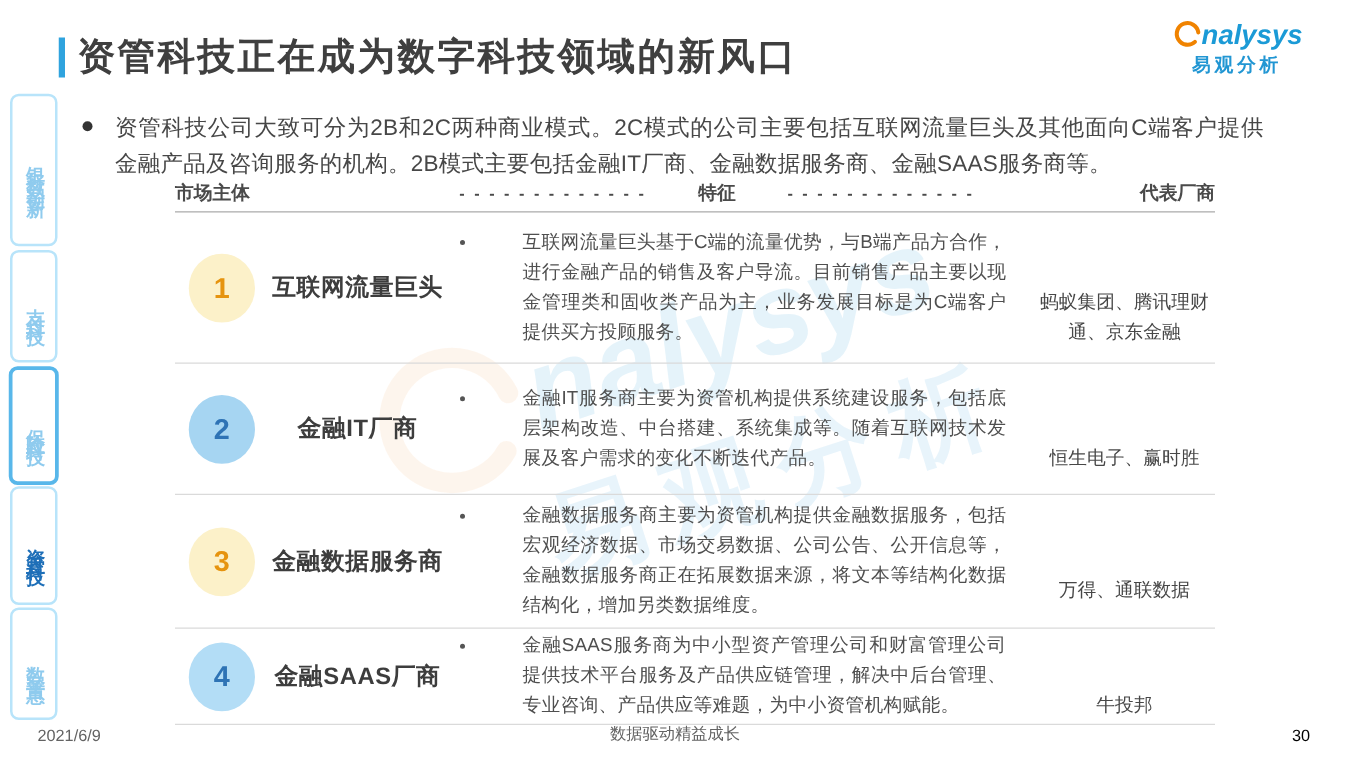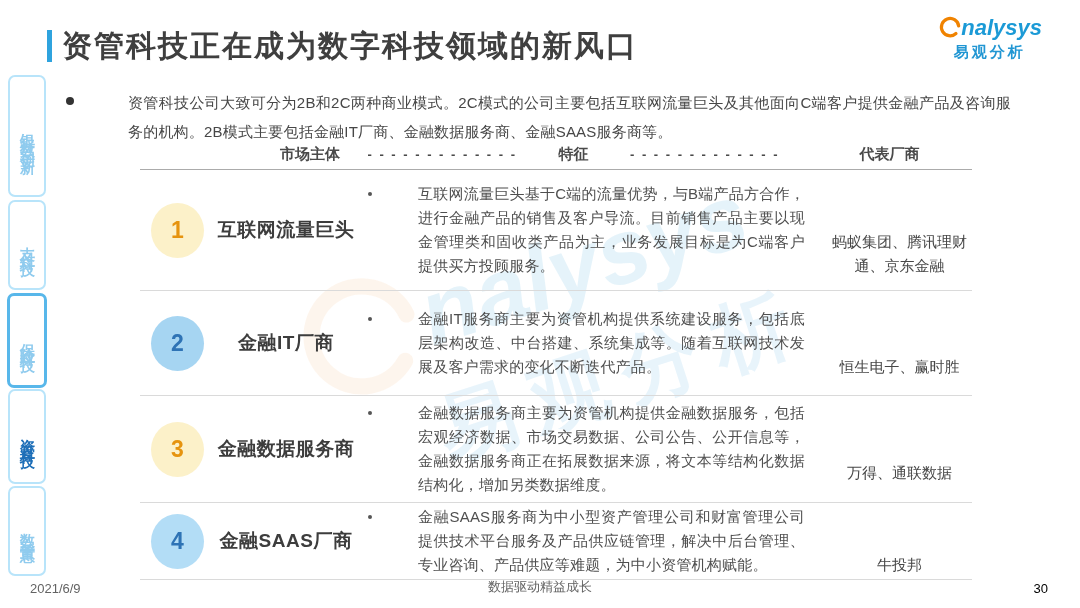--- a/index.html
+++ b/index.html
@@ -26,31 +26,31 @@
   .side-tab.active{color:#1e6fb8;font-weight:700;}
   .t1{top:75px;height:118px;}
   .t2{top:200px;height:86px;}
   .t3{top:293px;height:89px;}
   .t4{top:389px;height:91px;}
   .t5{top:486px;height:86px;}
 
   
   .intro{position:absolute;left:66px;top:88px;width:945px;display:flex;z-index:2;}
   .intro-dot{flex:0 0 auto;width:8px;height:8px;border-radius:50%;background:#333;margin:9px 18px 0 0;}
-  .intro-text{font-size:15px;color:#474747;line-height:29px;text-align:justify;letter-spacing:0.2px;margin-left:36px;}
+  .intro-text{font-size:18px;color:#474747;line-height:29px;text-align:justify;letter-spacing:0.2px;}
 
   
   .mtable{position:absolute;left:140px;top:141px;width:832px;z-index:2;}
   .mt-head{display:flex;align-items:center;height:26px;padding-bottom:2px;
            border-bottom:1px solid #ababab;font-size:15px;font-weight:700;color:#4a4a4a;}
-  .h-subject{flex:0 0 200px;text-align:right;}
+  .h-subject{flex:0 0 200px;text-align:left;}
   .h-dash{flex:1 1 auto;text-align:center;color:#4a4a4a;font-weight:700;letter-spacing:2px;
           white-space:nowrap;overflow:hidden;font-size:13px;}
   .h-feature{flex:0 0 auto;padding:0 14px;}
-  .h-vendors{flex:0 0 165px;text-align:center;}
+  .h-vendors{flex:0 0 165px;text-align:right;}
 
   .mt-row{display:grid;grid-template-columns:72px 148px 455px 157px;align-items:center;
           border-bottom:1px solid #dadada;}
   .r1{height:120px;} .r2{height:104px;} .r3{height:106px;} .r4{height:76px;}
 
   .num-circle{width:53px;height:55px;border-radius:50%;display:flex;align-items:center;justify-content:center;
               font-size:23px;font-weight:600;margin-left:11px;}
   .num-circle.yellow{background:#fcf1c9;color:#e6940f;}
   .num-circle.blue{background:#a6d5f2;color:#2e73b5;}
   .r4 .num-circle{background:#b3ddf6;}

